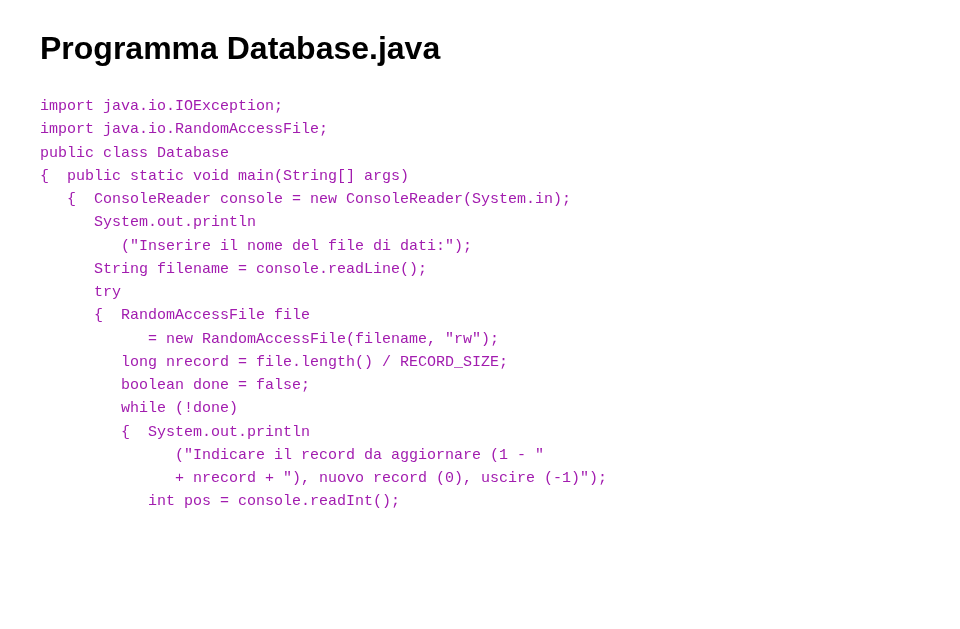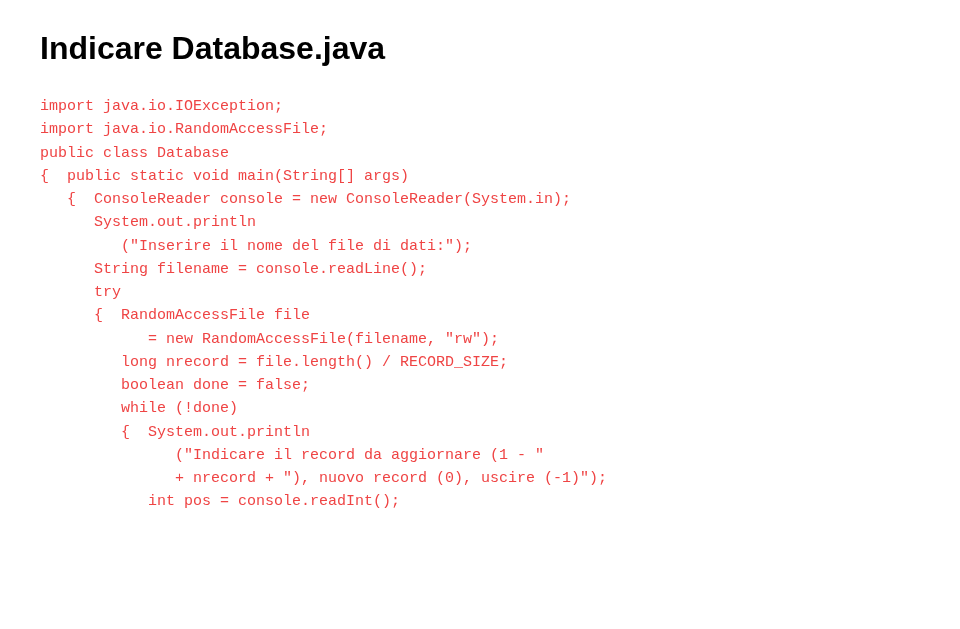--- a/index.html
+++ b/index.html
@@ -21,27 +21,27 @@
       font-weight: bold;
       margin-bottom: 28px;
       color: #000000;
     }
 
     .code-block {
       font-family: 'Courier New', Courier, monospace;
       font-size: 15px;
       line-height: 1.55;
       white-space: pre;
-      color: #ef4444;
+      color: #a21caf;
     }
   </style>
 </head>
 <body>
 
-<h1 class="page-title">Indicare Database.java</h1>
+<h1 class="page-title">Programma Database.java</h1>
 
 <div class="code-block">import java.io.IOException;
 import java.io.RandomAccessFile;
 public class Database
 {  public static void main(String[] args)
    {  ConsoleReader console = new ConsoleReader(System.in);
       System.out.println
          ("Inserire il nome del file di dati:");
       String filename = console.readLine();
       try

